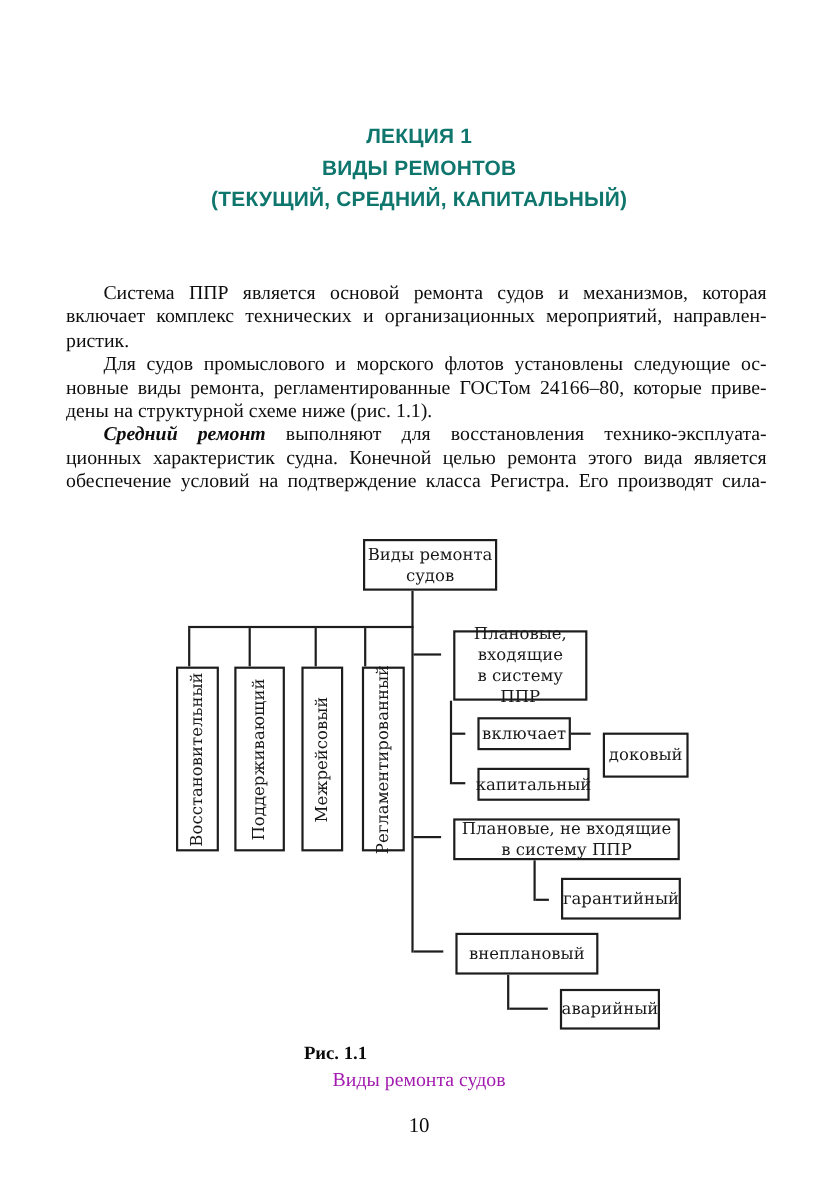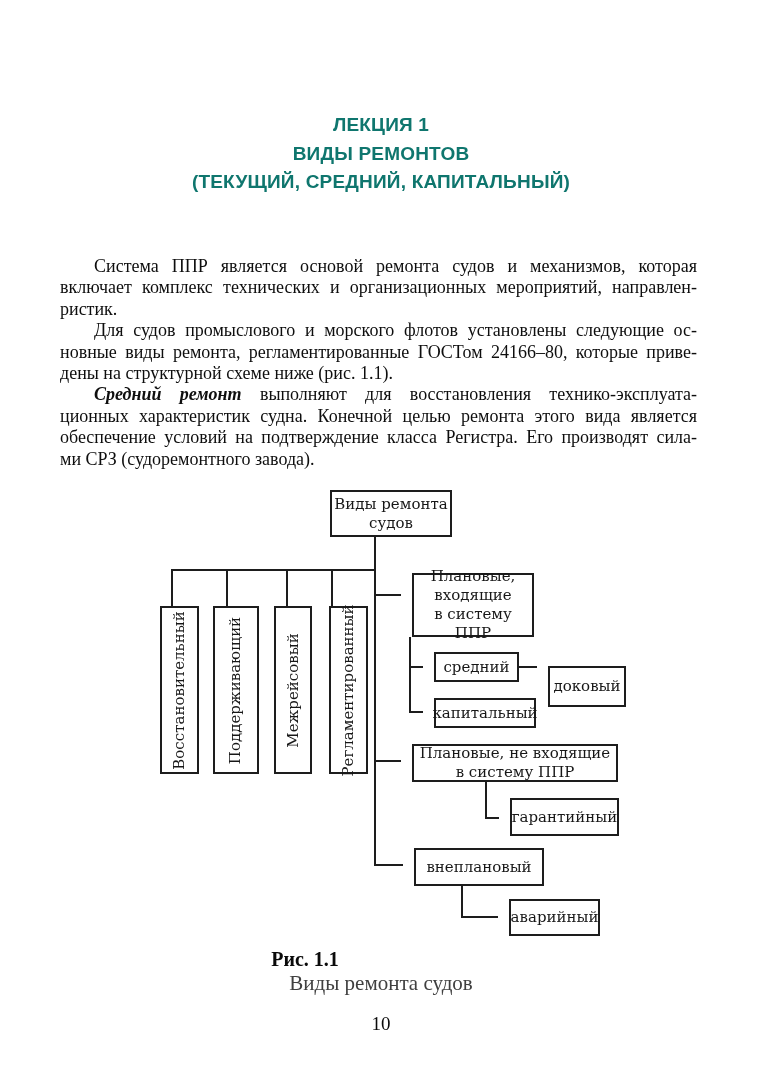--- a/index.html
+++ b/index.html
@@ -34,25 +34,25 @@
     display:flex; flex-direction:column; align-items:center; justify-content:center;
     text-align:center; font-family:"DejaVu Serif", serif;
     font-size:15px; line-height:19px; color:#171717;margin-left:11px;
   }
   .vbox { flex-direction:row; }
   .vtext { transform:rotate(-90deg); white-space:nowrap; }
   .cl { position:absolute; background:#1d1d1d; }
 
   .caption-label {
     position:absolute; top:948px; left:0; width:610px; text-align:center;
-    font-size:20px; font-weight:700; color:#0a0a0a;
+    font-size:17px; font-weight:700; color:#0a0a0a;
   }
   .caption-text {
     position:absolute; top:971px; left:0; width:762px; text-align:center;
-    font-size:21px; color:#404040;
+    font-size:18px; color:#a21caf;
   }
   .page-number {
     position:absolute; top:1013px; left:0; width:762px; text-align:center;
     font-size:19px; color:#0a0a0a;
   }
 </style>
 </head>
 <body>
 
 <div class="page">
@@ -69,21 +69,20 @@
     <div class="tl">включает комплекс технических и организационных мероприятий, направлен-</div>
     <div class="tl end">ристик.</div>
 
     <div class="tl ind">Для судов промыслового и морского флотов установлены следующие ос-</div>
     <div class="tl">новные виды ремонта, регламентированные ГОСТом 24166–80, которые приве-</div>
     <div class="tl end">дены на структурной схеме ниже (рис. 1.1).</div>
 
     <div class="tl ind"><span class="lead">Средний ремонт</span><span> выполняют для восстановления технико-эксплуата-</span></div>
     <div class="tl">ционных характеристик судна. Конечной целью ремонта этого вида является</div>
     <div class="tl">обеспечение условий на подтверждение класса Регистра. Его производят сила-</div>
-    <div class="tl end">ми СРЗ (судоремонтного завода).</div>
   </div>
 
   <div class="cl" style="left:374px;top:537px;width:2px;height:329px"></div>
   <div class="cl" style="left:171px;top:569px;width:205px;height:2px"></div>
   <div class="cl" style="left:171px;top:571px;width:2px;height:35px"></div>
   <div class="cl" style="left:226px;top:571px;width:2px;height:35px"></div>
   <div class="cl" style="left:286px;top:571px;width:2px;height:35px"></div>
   <div class="cl" style="left:331px;top:571px;width:2px;height:35px"></div>
   <div class="cl" style="left:376px;top:594px;width:25px;height:2px"></div>
   <div class="cl" style="left:409px;top:637px;width:2px;height:76px"></div>
@@ -115,21 +114,21 @@
     <span class="vtext">Регламентированный</span>
   </div>
 
   <div class="dbox" style="left:401px;top:573px;width:122px;height:64px">
     <div>Плановые,</div>
     <div>входящие</div>
     <div>в систему ППР</div>
   </div>
 
   <div class="dbox" style="left:423px;top:652px;width:85px;height:30px">
-    <div>средний</div>
+    <div>включает</div>
   </div>
 
   <div class="dbox" style="left:537px;top:666px;width:78px;height:41px">
     <div>доковый</div>
   </div>
 
   <div class="dbox" style="left:423px;top:698px;width:102px;height:30px">
     <div>капитальный</div>
   </div>
 

